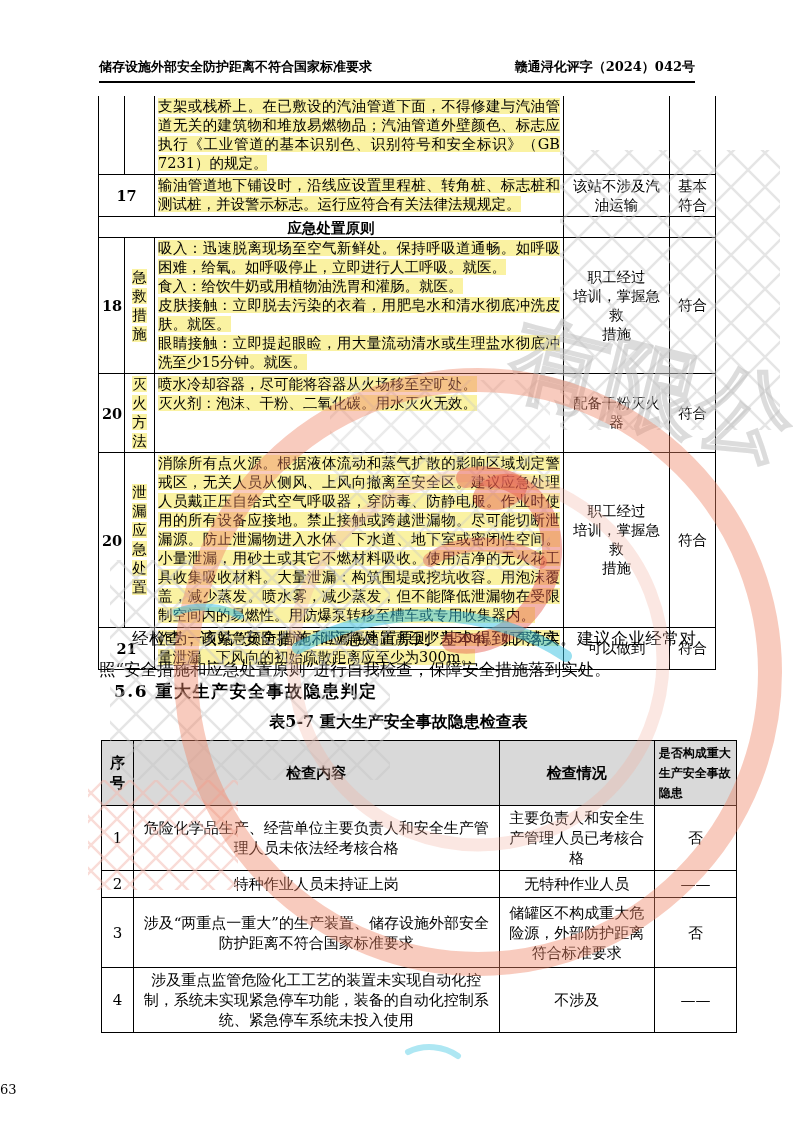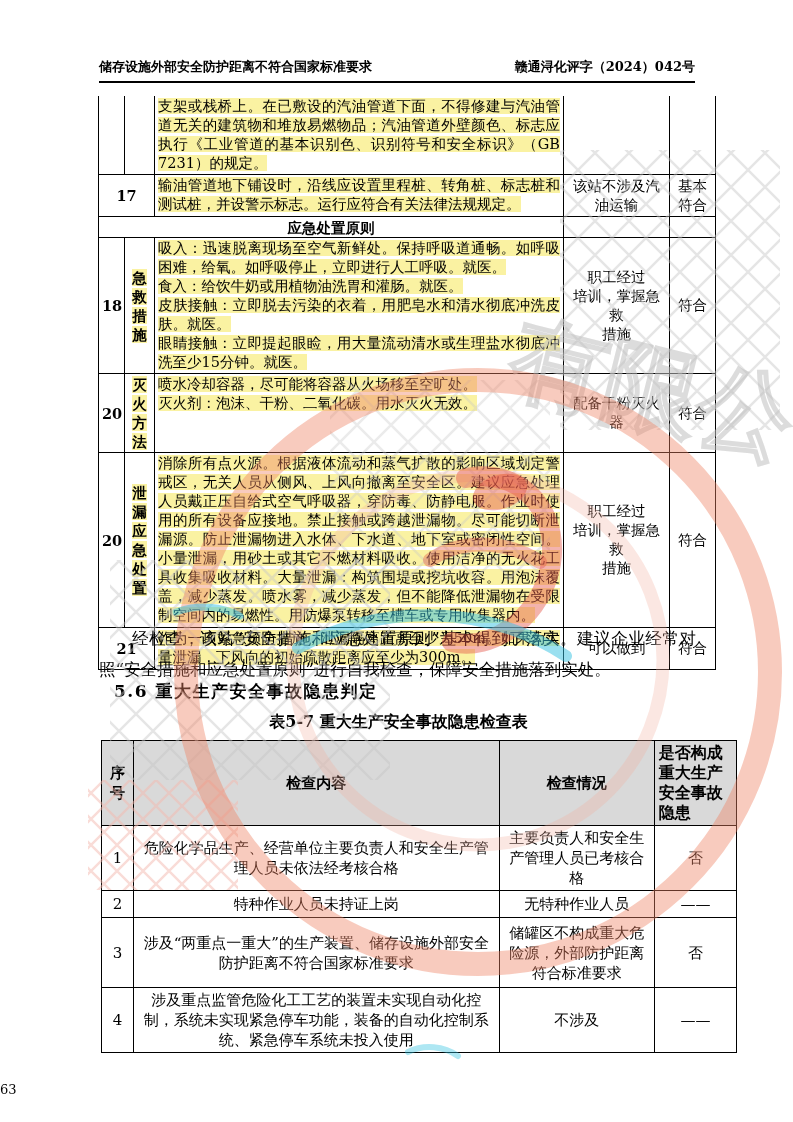--- a/index.html
+++ b/index.html
@@ -15,39 +15,39 @@
     font-size:13px;font-weight:bold;padding-bottom:5px;
     border-bottom:2px solid #000;
   }
   
   table{border-collapse:collapse;table-layout:fixed;}
   .t1{position:absolute;left:98px;top:96px;width:512px;font-size:14.5px;line-height:19px;}
   .t1 td{border:1px solid #000;padding:1px 3px;vertical-align:middle;overflow:hidden;}
   .t1 tr.cut td{border-top:none;}
   .c-no{width:26px;} .c-lb{width:30px;} .c-ct{width:409px;} .c-st{width:106px;} .c-rs{width:46px;}
   .t1 .no{text-align:center;font-weight:bold;}
-  .t1 .lb{text-align:center;padding:1px 1px;font-weight:bold;}
+  .t1 .lb{text-align:center;padding:1px 1px;}
   .t1 .ct{text-align:justify;vertical-align:top;}
   .t1 .st,.t1 .rs{text-align:center;}
   .sec-row td{font-weight:bold;text-align:center;height:18px;line-height:17px;border-radius:6px;}
   .pre{white-space:pre-line;}
   .hl{background:#faf2a2;}
   
   .para{
     position:absolute;left:99px;top:606px;width:597px;
     font-size:16.5px;line-height:31px;text-align:justify;text-indent:2em;
   }
   
   .h56{position:absolute;left:114px;top:680px;font-size:17px;font-weight:bold;letter-spacing:1.5px;}
   .t2title{position:absolute;left:81px;top:712px;width:635px;text-align:center;font-size:16px;font-weight:bold;}
   
   .t2{position:absolute;left:81px;top:740px;width:636px;font-size:15px;line-height:20px;margin-left:20px;}
   .t2 td,.t2 th{border:1px solid #000;padding:2px 3px;vertical-align:middle;text-align:center;}
   .t2 thead th{background:#d9d9d9;font-weight:bold;}
-  .t2 .hno{width:32px;} .t2 .hct{width:365px;} .t2 .hst{width:155px;} .t2 .hrs{width:82px;font-size:16px;text-align:left;padding-left:4px;}
+  .t2 .hno{width:32px;} .t2 .hct{width:365px;} .t2 .hst{width:155px;} .t2 .hrs{width:82px;font-size:12px;text-align:left;padding-left:4px;}
   .t2 thead tr{height:60px;}
   .r-h48{height:48px;} .r-h27{height:27px;} .r-h70{height:70px;} .r-h64{height:64px;}
   
   .foot{position:absolute;left:0;top:1082px;width:793px;text-align:left;font-size:13px;}
   
   .wm{position:absolute;left:0;top:0;width:793px;height:1122px;z-index:40;pointer-events:none;}
 </style>
 </head>
 <body>
 

